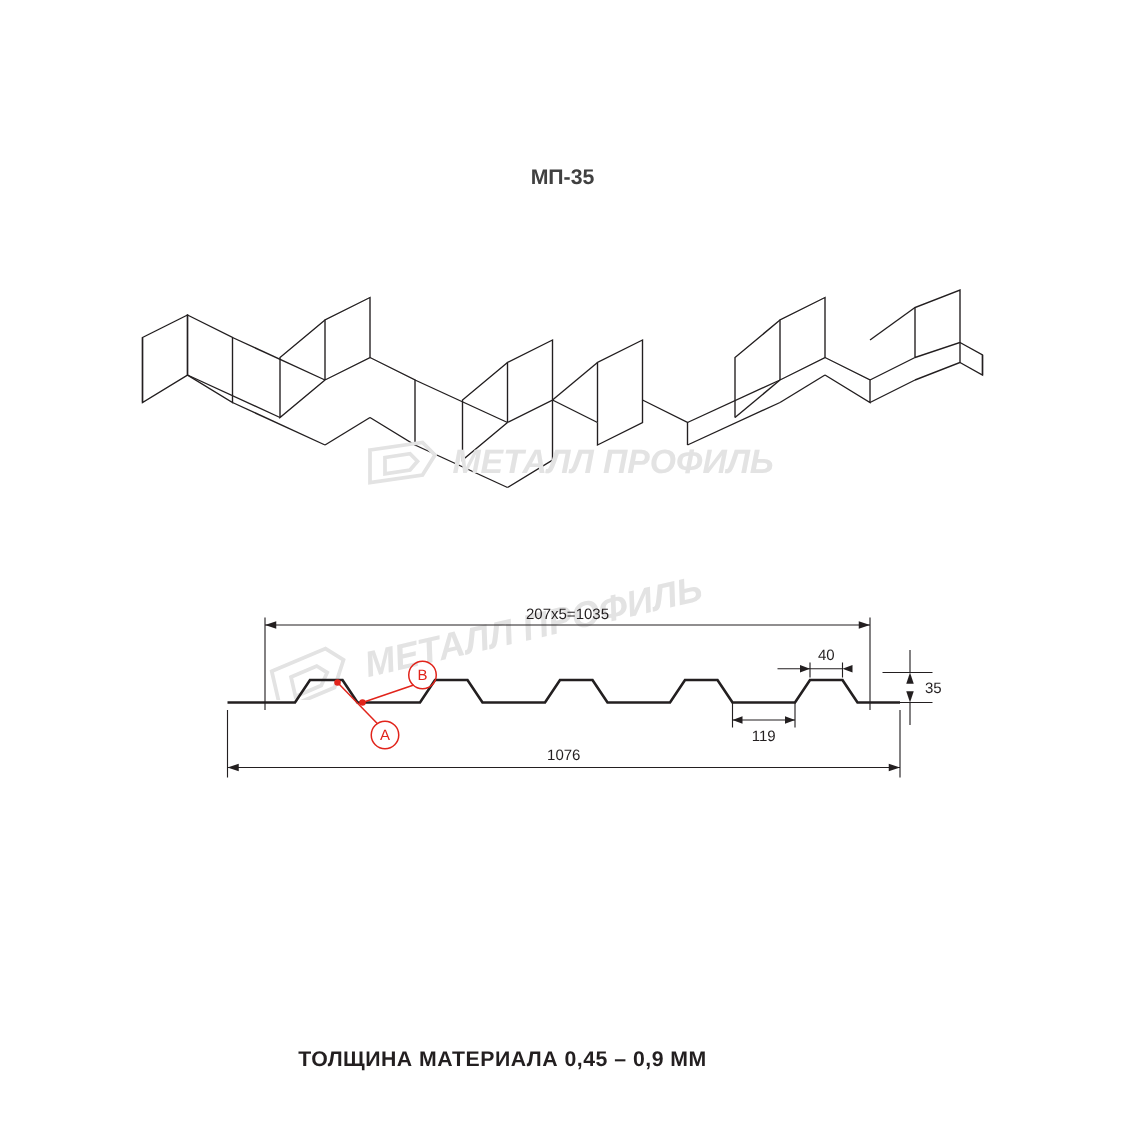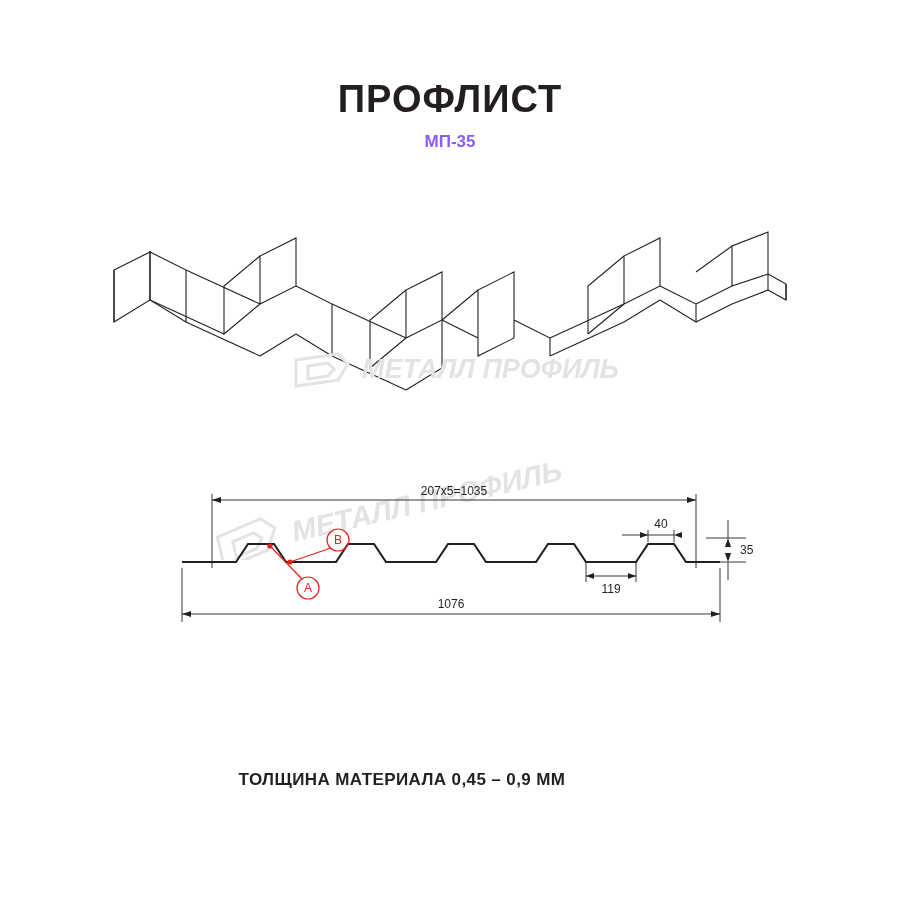--- a/index.html
+++ b/index.html
@@ -30,26 +30,26 @@
     color: #231f20;
   }
   .subtitle {
     position: absolute;
     left: 0;
     top: 132px;
     width: 900px;
     text-align: center;
     font-size: 17px;
     font-weight: bold;
-    color: #8b5cf6;
+    color: #404040;
   }
   .footnote {
     position: absolute;
     left: 0;
-    top: 770px;
+    top: 838px;
     width: 804px;
     text-align: center;
     font-size: 17px;
     font-weight: bold;
     letter-spacing: 0.4px;
     color: #231f20;
   }
   .drawing {
     position: absolute;
     left: 0;
@@ -80,21 +80,20 @@
     font-family: "Liberation Sans", sans-serif;
     font-size: 12px;
     fill: #e1241b;
   }
 </style>
 </head>
 <body>
 
 <div id="page">
 
-  <div class="title">ПРОФЛИСТ</div>
   <div class="subtitle">МП-35</div>
 
   <div class="drawing" style="left:100px; top:230px;">
     <svg width="700" height="170" viewBox="0 0 700 170">
       <g class="ln">
 
         <path d="M14,40 L50,22 L50,70 L14,92 Z"></path>
         <path d="M14,40 L14,92"></path>
 
         <path d="M50,22 L86,40 L86,92 L50,70 Z"></path>

